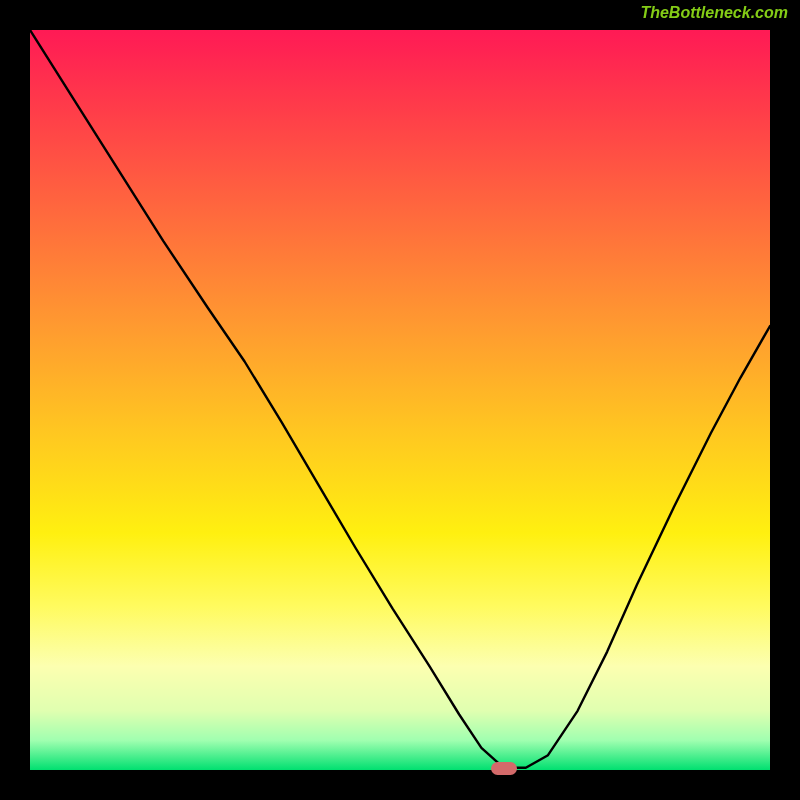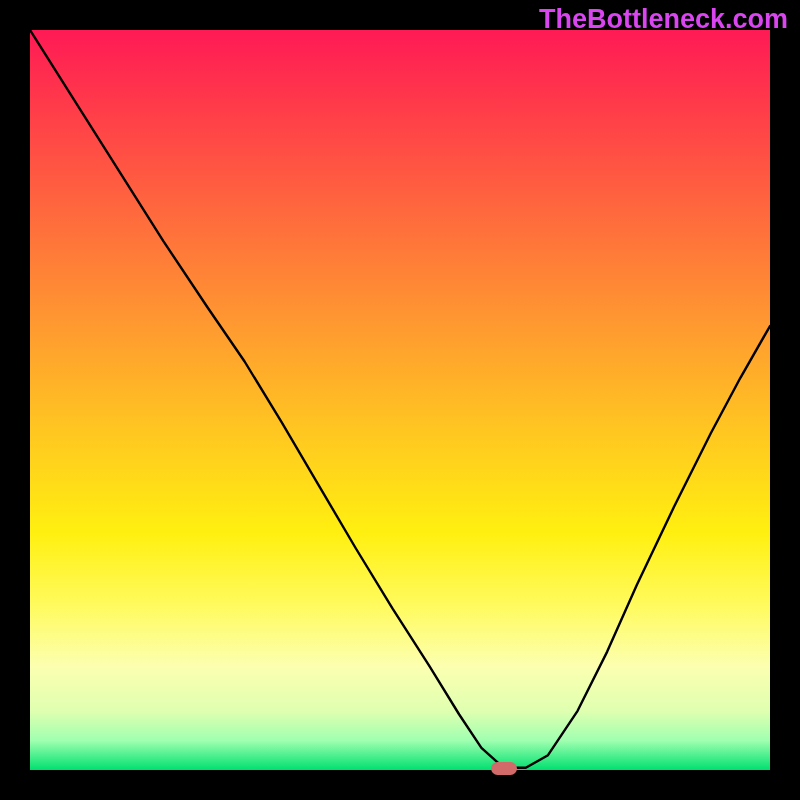--- a/index.html
+++ b/index.html
@@ -2,24 +2,25 @@
 <html><head>
 <meta charset="utf-8">
 <style>
   * { margin: 0; padding: 0; box-sizing: border-box; }
   body { width: 800px; height: 800px; overflow: hidden; background: #000; position: relative; }
   .watermark {
     position: absolute;
     top: 4px;
     right: 12px;
     font-family: Arial, Helvetica, sans-serif;
-    font-size: 27px;
+    font-size: 16px;
     font-weight: bold;
-    color: #d946ef;
+    color: #84cc16;
     z-index: 10;
+    font-style: italic;
   }
   .plot-frame {
     position: absolute;
     left: 30px;
     top: 30px;
     width: 740px;
     height: 740px;
     background: linear-gradient(to bottom,
       #ff1a55 0%,
       #ff3a4a 10%,

